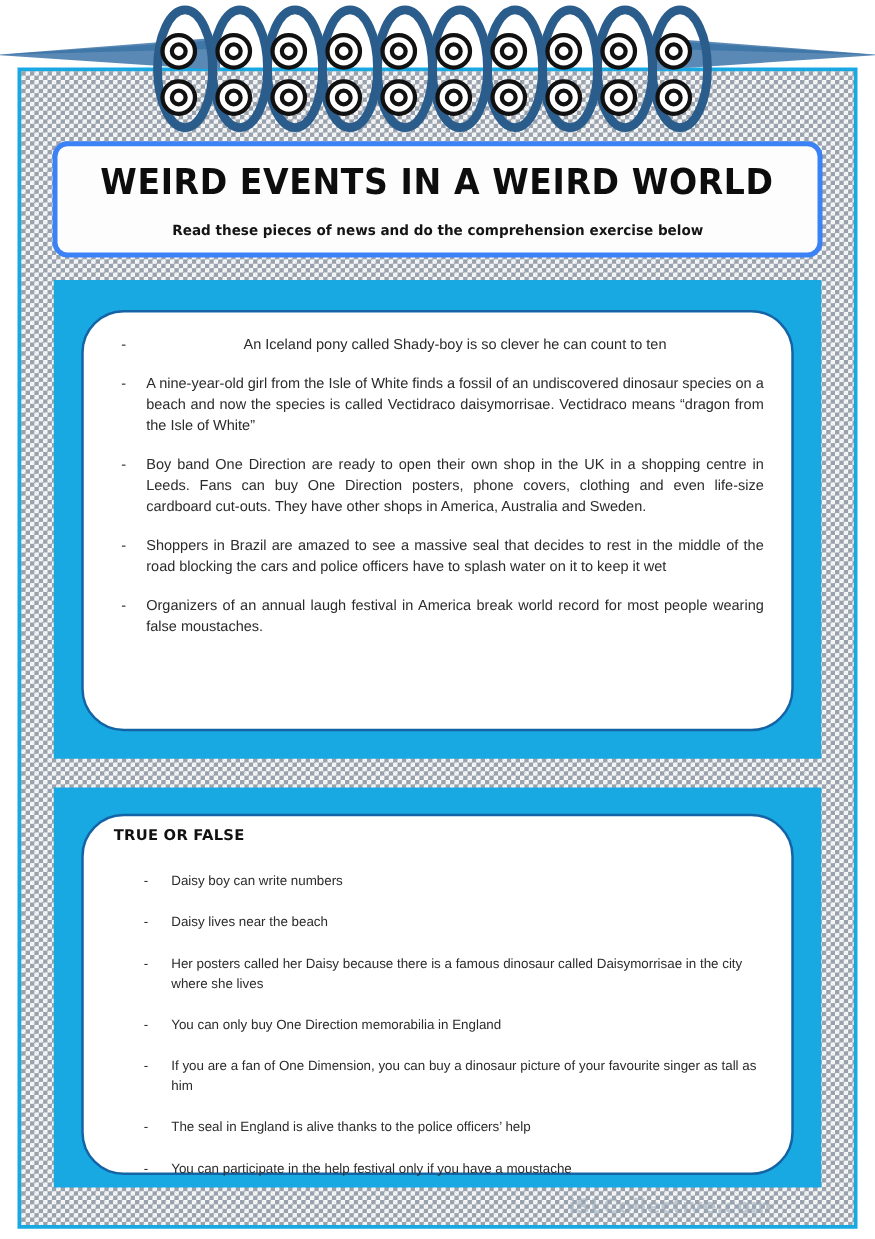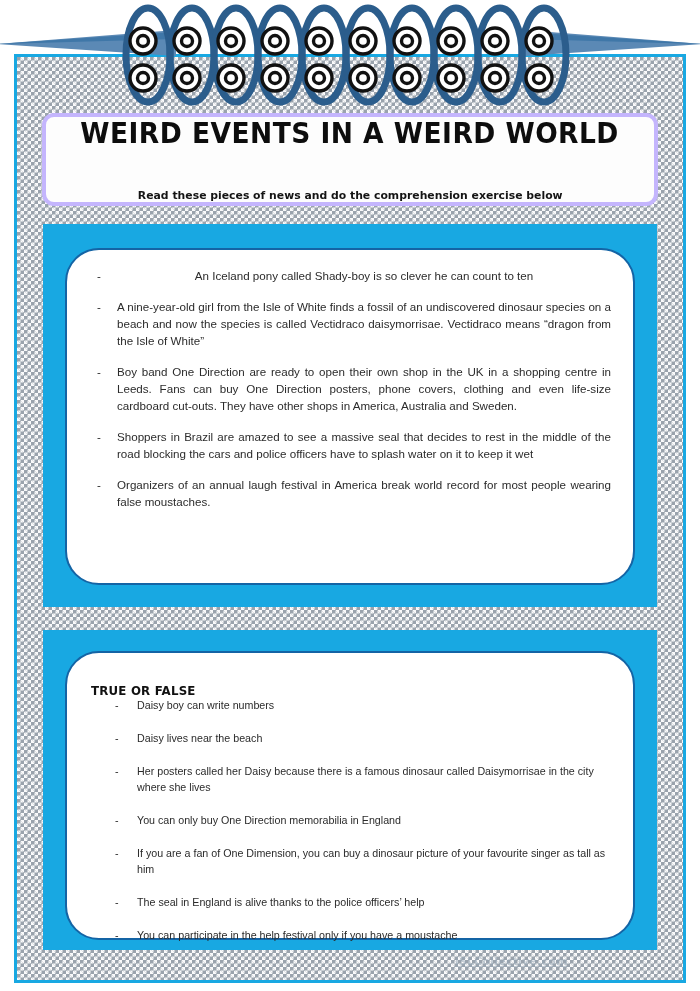--- a/index.html
+++ b/index.html
@@ -23,23 +23,23 @@
       background-position:0 0,3.5px 3.5px;}
 
   
   .wedge{position:absolute;top:30px;height:24px;}
   .wedge svg{display:block;}
   .wedge-left{left:-4px;}
   .wedge-right{right:-4px;}
 
   
   .header-card{position:absolute;left:42px;top:113px;width:616px;height:93px;
-      background:#fdfdfd;border:4px solid #c4b5fd;border-radius:12px;
+      background:#fdfdfd;border:4px solid #3b82f6;border-radius:12px;
       box-sizing:border-box;display:flex;flex-direction:column;
-      align-items:center;justify-content:space-between;}
+      align-items:center;justify-content:center;}
   .title{font-family:"DejaVu Sans", sans-serif;font-weight:bold;
       font-size:28.5px;letter-spacing:.5px;color:#0d0d0d;
       transform:scaleX(.93);white-space:nowrap;margin:0 0 2px 0;}
   .subtitle{font-family:"DejaVu Sans", sans-serif;font-weight:bold;
       font-size:11.3px;color:#141414;white-space:nowrap;margin-top:14px;
       transform:scaleX(.96);}
 
   
   .coil-wrap{position:absolute;left:0;top:0;width:700px;height:120px;
       pointer-events:none;}
@@ -56,32 +56,32 @@
   .card-tf{left:65px;top:651px;width:570px;height:289px;border-radius:34px;}
 
   
   .news-list{position:absolute;left:30px;top:18px;right:22px;}
   .news-item{display:flex;margin-bottom:14.5px;}
   .news-dash{width:20px;flex:none;color:#2b2b2b;font-size:11.6px;line-height:16.8px;}
   .news-text{flex:1;color:#2b2b2b;font-size:11.6px;line-height:16.8px;
       text-align:justify;text-justify:inter-word;}
   .news-text.nj{text-align:center;}
 
-  .tf-heading{position:absolute;left:24px;top:31px;
+  .tf-heading{position:absolute;left:24px;top:8px;
       font-family:"DejaVu Sans", sans-serif;font-weight:bold;
       font-size:11.8px;color:#111;letter-spacing:.2px;}
   .tf-list{position:absolute;left:48px;top:44px;right:24px;}
   .tf-item{display:flex;margin-bottom:17px;}
   .tf-dash{width:22px;flex:none;color:#2b2b2b;font-size:10.7px;line-height:16px;}
   .tf-text{flex:1;color:#2b2b2b;font-size:10.7px;line-height:16px;text-align:left;}
 
   
   .watermark{position:absolute;left:455px;top:955px;
-      font-family:"DejaVu Sans", sans-serif;font-weight:bold;font-size:11px;
-      color:rgba(150,165,180,.55);letter-spacing:.2px;white-space:nowrap;text-decoration:underline;}
+      font-family:"DejaVu Sans", sans-serif;font-weight:bold;font-size:16px;
+      color:rgba(150,165,180,.55);letter-spacing:.2px;white-space:nowrap;}
 </style>
 </head>
 <body>
 
 <div class="page">
 
   <div class="outer-frame"></div>
   <div class="dot-band"></div>
 
   <div class="panel panel-news"></div>

